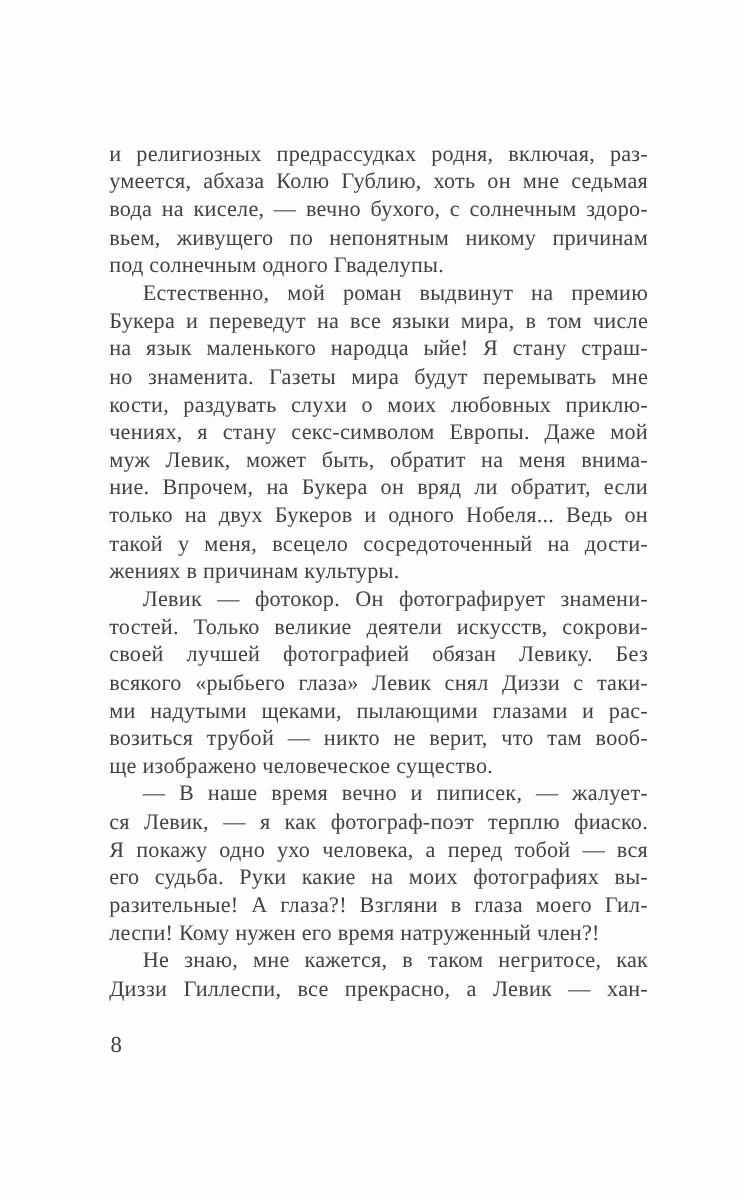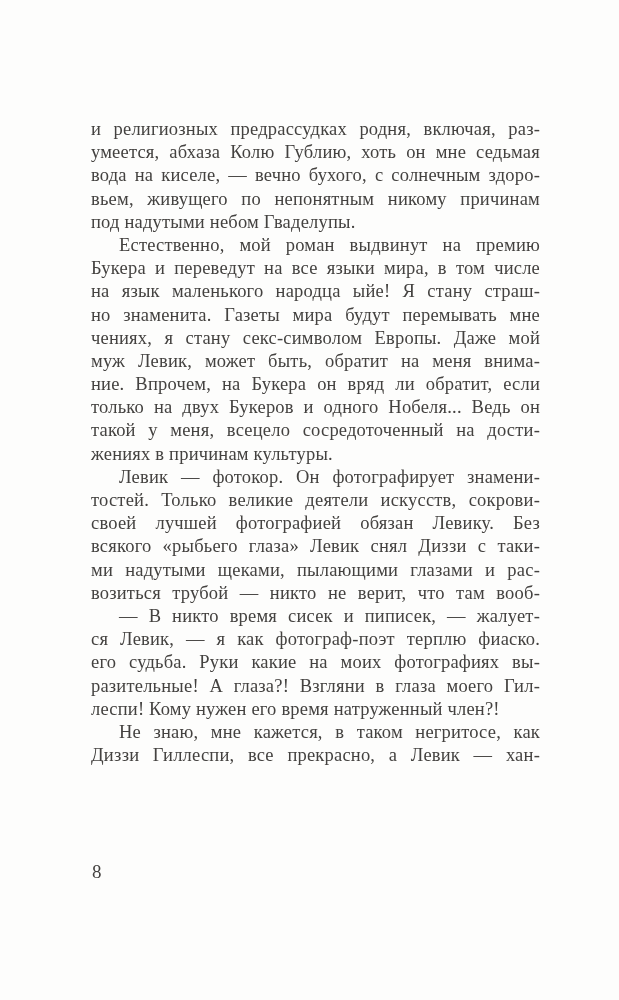--- a/index.html
+++ b/index.html
@@ -40,38 +40,41 @@
 </head>
 <body>
 
 <div class="page">
   <div class="page-number">8</div>
   <div class="text-block">
       <div class="line">и религиозных предрассудках родня, включая, раз-</div>
       <div class="line">умеется, абхаза Колю Гублию, хоть он мне седьмая</div>
       <div class="line">вода на киселе, — вечно бухого, с солнечным здоро-</div>
       <div class="line">вьем, живущего по непонятным никому причинам</div>
-      <div class="line para-last">под надутыми небом Гваделупы.</div>
+      <div class="line para-last">под солнечным одного Гваделупы.</div>
       <div class="line indent">Естественно, мой роман выдвинут на премию</div>
       <div class="line">Букера и переведут на все языки мира, в том числе</div>
       <div class="line">на язык маленького народца ыйе! Я стану страш-</div>
       <div class="line">но знаменита. Газеты мира будут перемывать мне</div>
+      <div class="line">кости, раздувать слухи о моих любовных приклю-</div>
       <div class="line">чениях, я стану секс-символом Европы. Даже мой</div>
       <div class="line">муж Левик, может быть, обратит на меня внима-</div>
       <div class="line">ние. Впрочем, на Букера он вряд ли обратит, если</div>
       <div class="line">только на двух Букеров и одного Нобеля... Ведь он</div>
       <div class="line">такой у меня, всецело сосредоточенный на дости-</div>
       <div class="line para-last">жениях в причинам культуры.</div>
       <div class="line indent">Левик — фотокор. Он фотографирует знамени-</div>
       <div class="line">тостей. Только великие деятели искусств, сокрови-</div>
       <div class="line">своей лучшей фотографией обязан Левику. Без</div>
       <div class="line">всякого «рыбьего глаза» Левик снял Диззи с таки-</div>
       <div class="line">ми надутыми щеками, пылающими глазами и рас-</div>
       <div class="line">возиться трубой — никто не верит, что там вооб-</div>
-      <div class="line indent">— В никто время сисек и пиписек, — жалует-</div>
+      <div class="line para-last">ще изображено человеческое существо.</div>
+      <div class="line indent">— В наше время вечно и пиписек, — жалует-</div>
       <div class="line">ся Левик, — я как фотограф-поэт терплю фиаско.</div>
+      <div class="line">Я покажу одно ухо человека, а перед тобой — вся</div>
       <div class="line">его судьба. Руки какие на моих фотографиях вы-</div>
       <div class="line">разительные! А глаза?! Взгляни в глаза моего Гил-</div>
       <div class="line para-last">леспи! Кому нужен его время натруженный член?!</div>
       <div class="line indent">Не знаю, мне кажется, в таком негритосе, как</div>
       <div class="line">Диззи Гиллеспи, все прекрасно, а Левик — хан-</div>
     </div>
 </div>
 
 </body></html>

